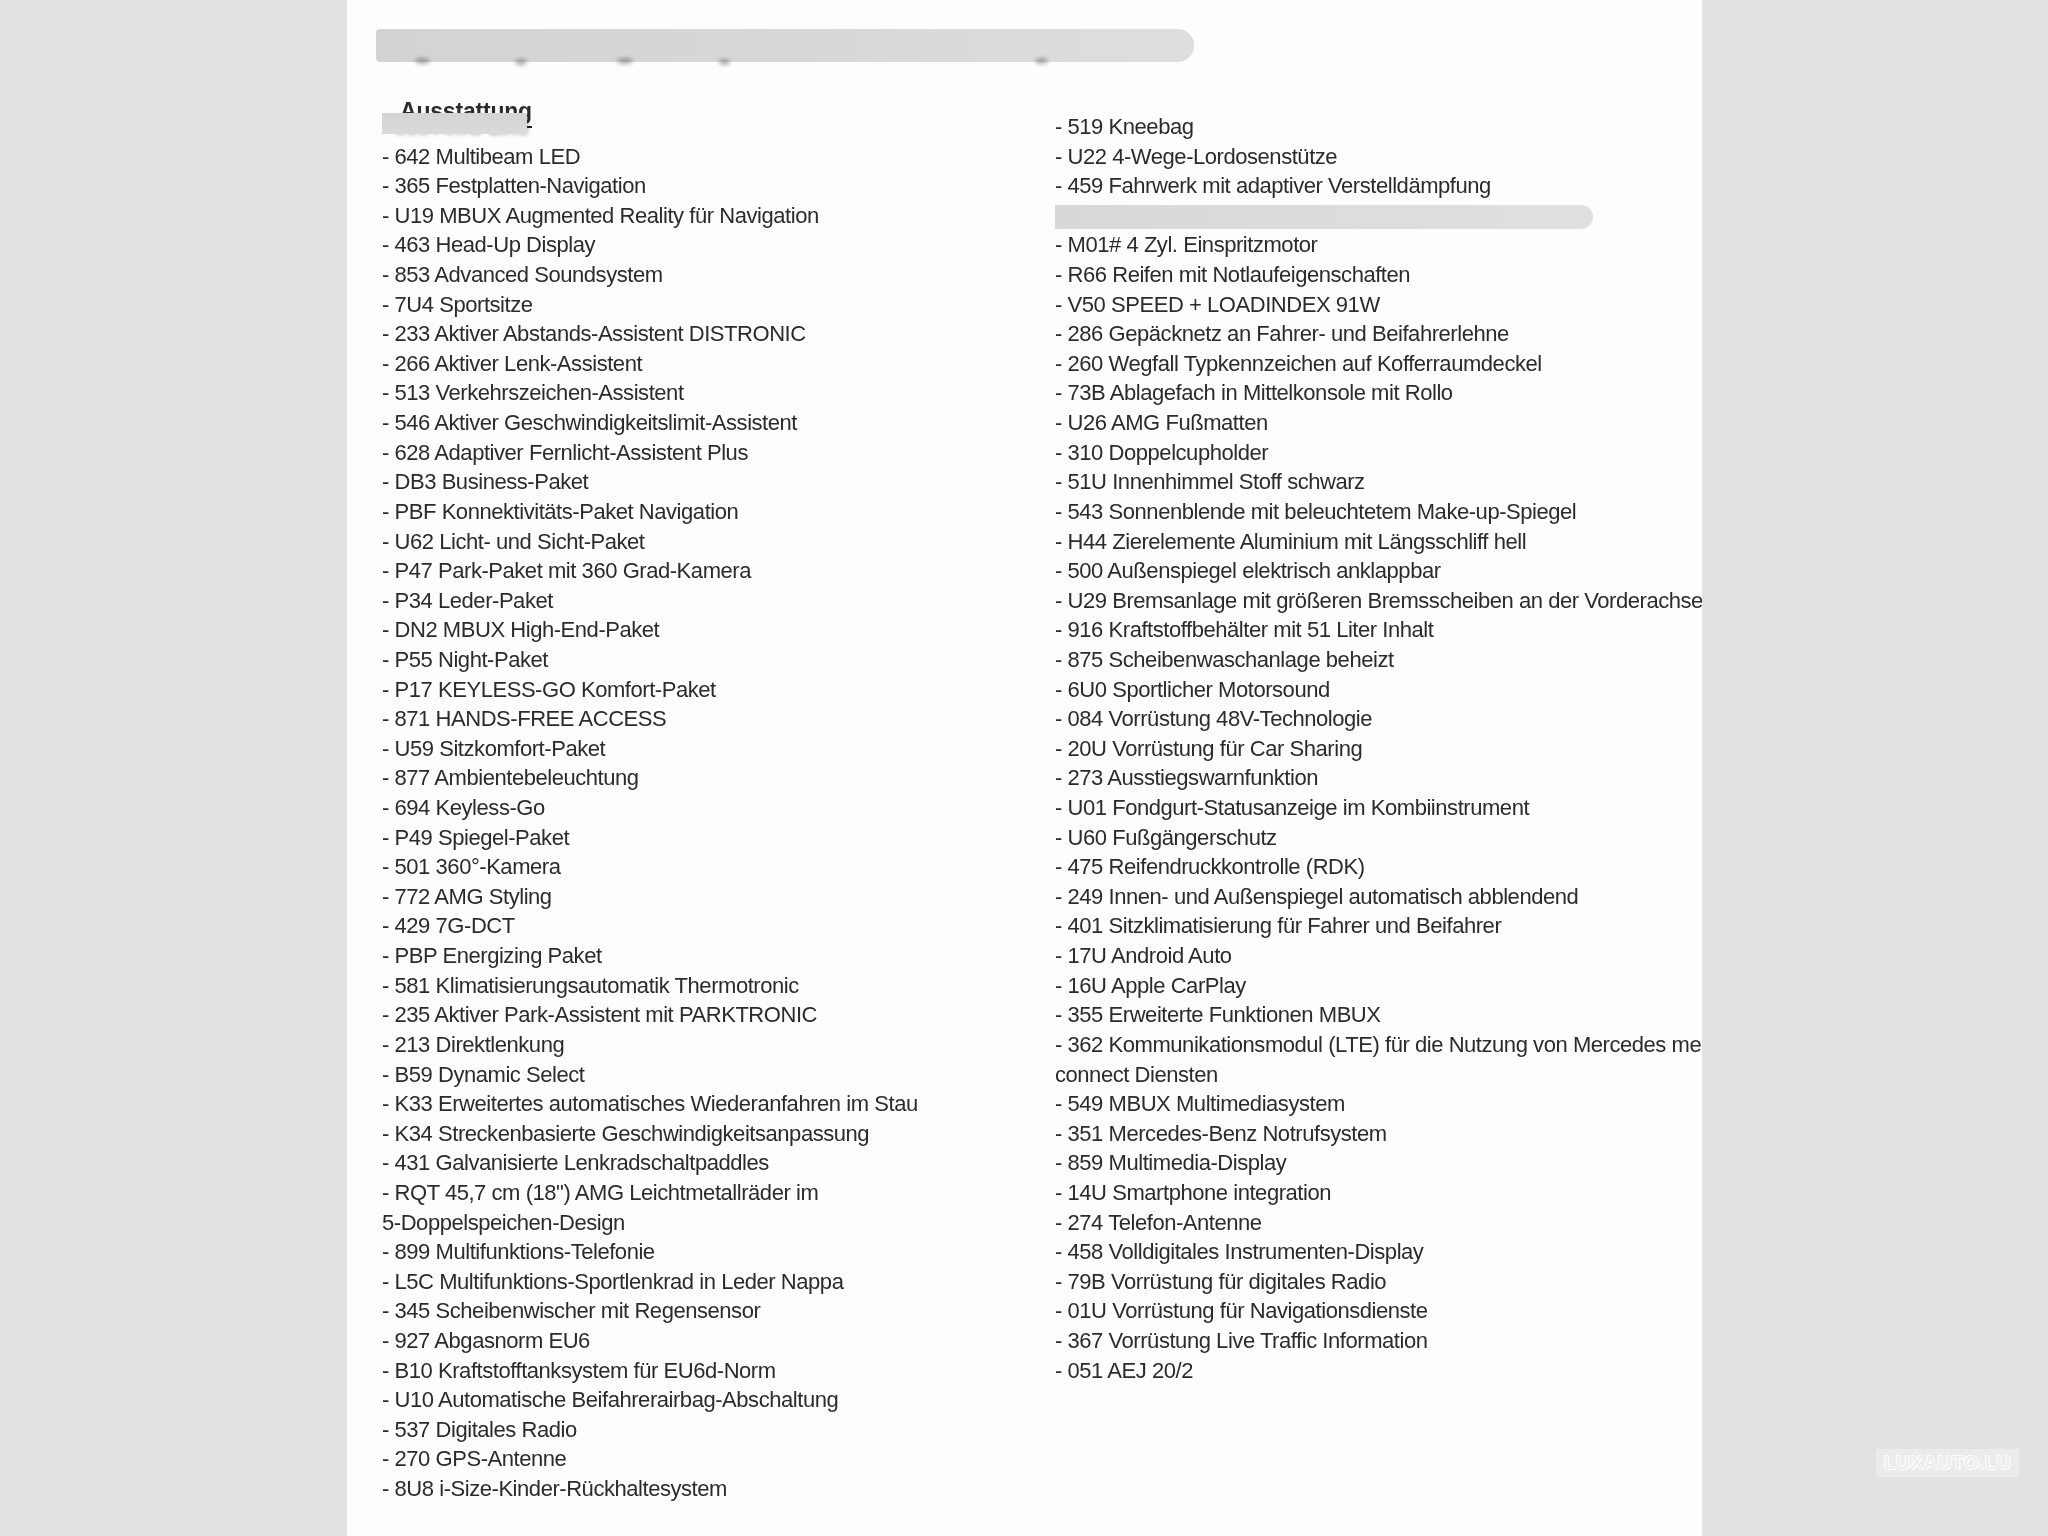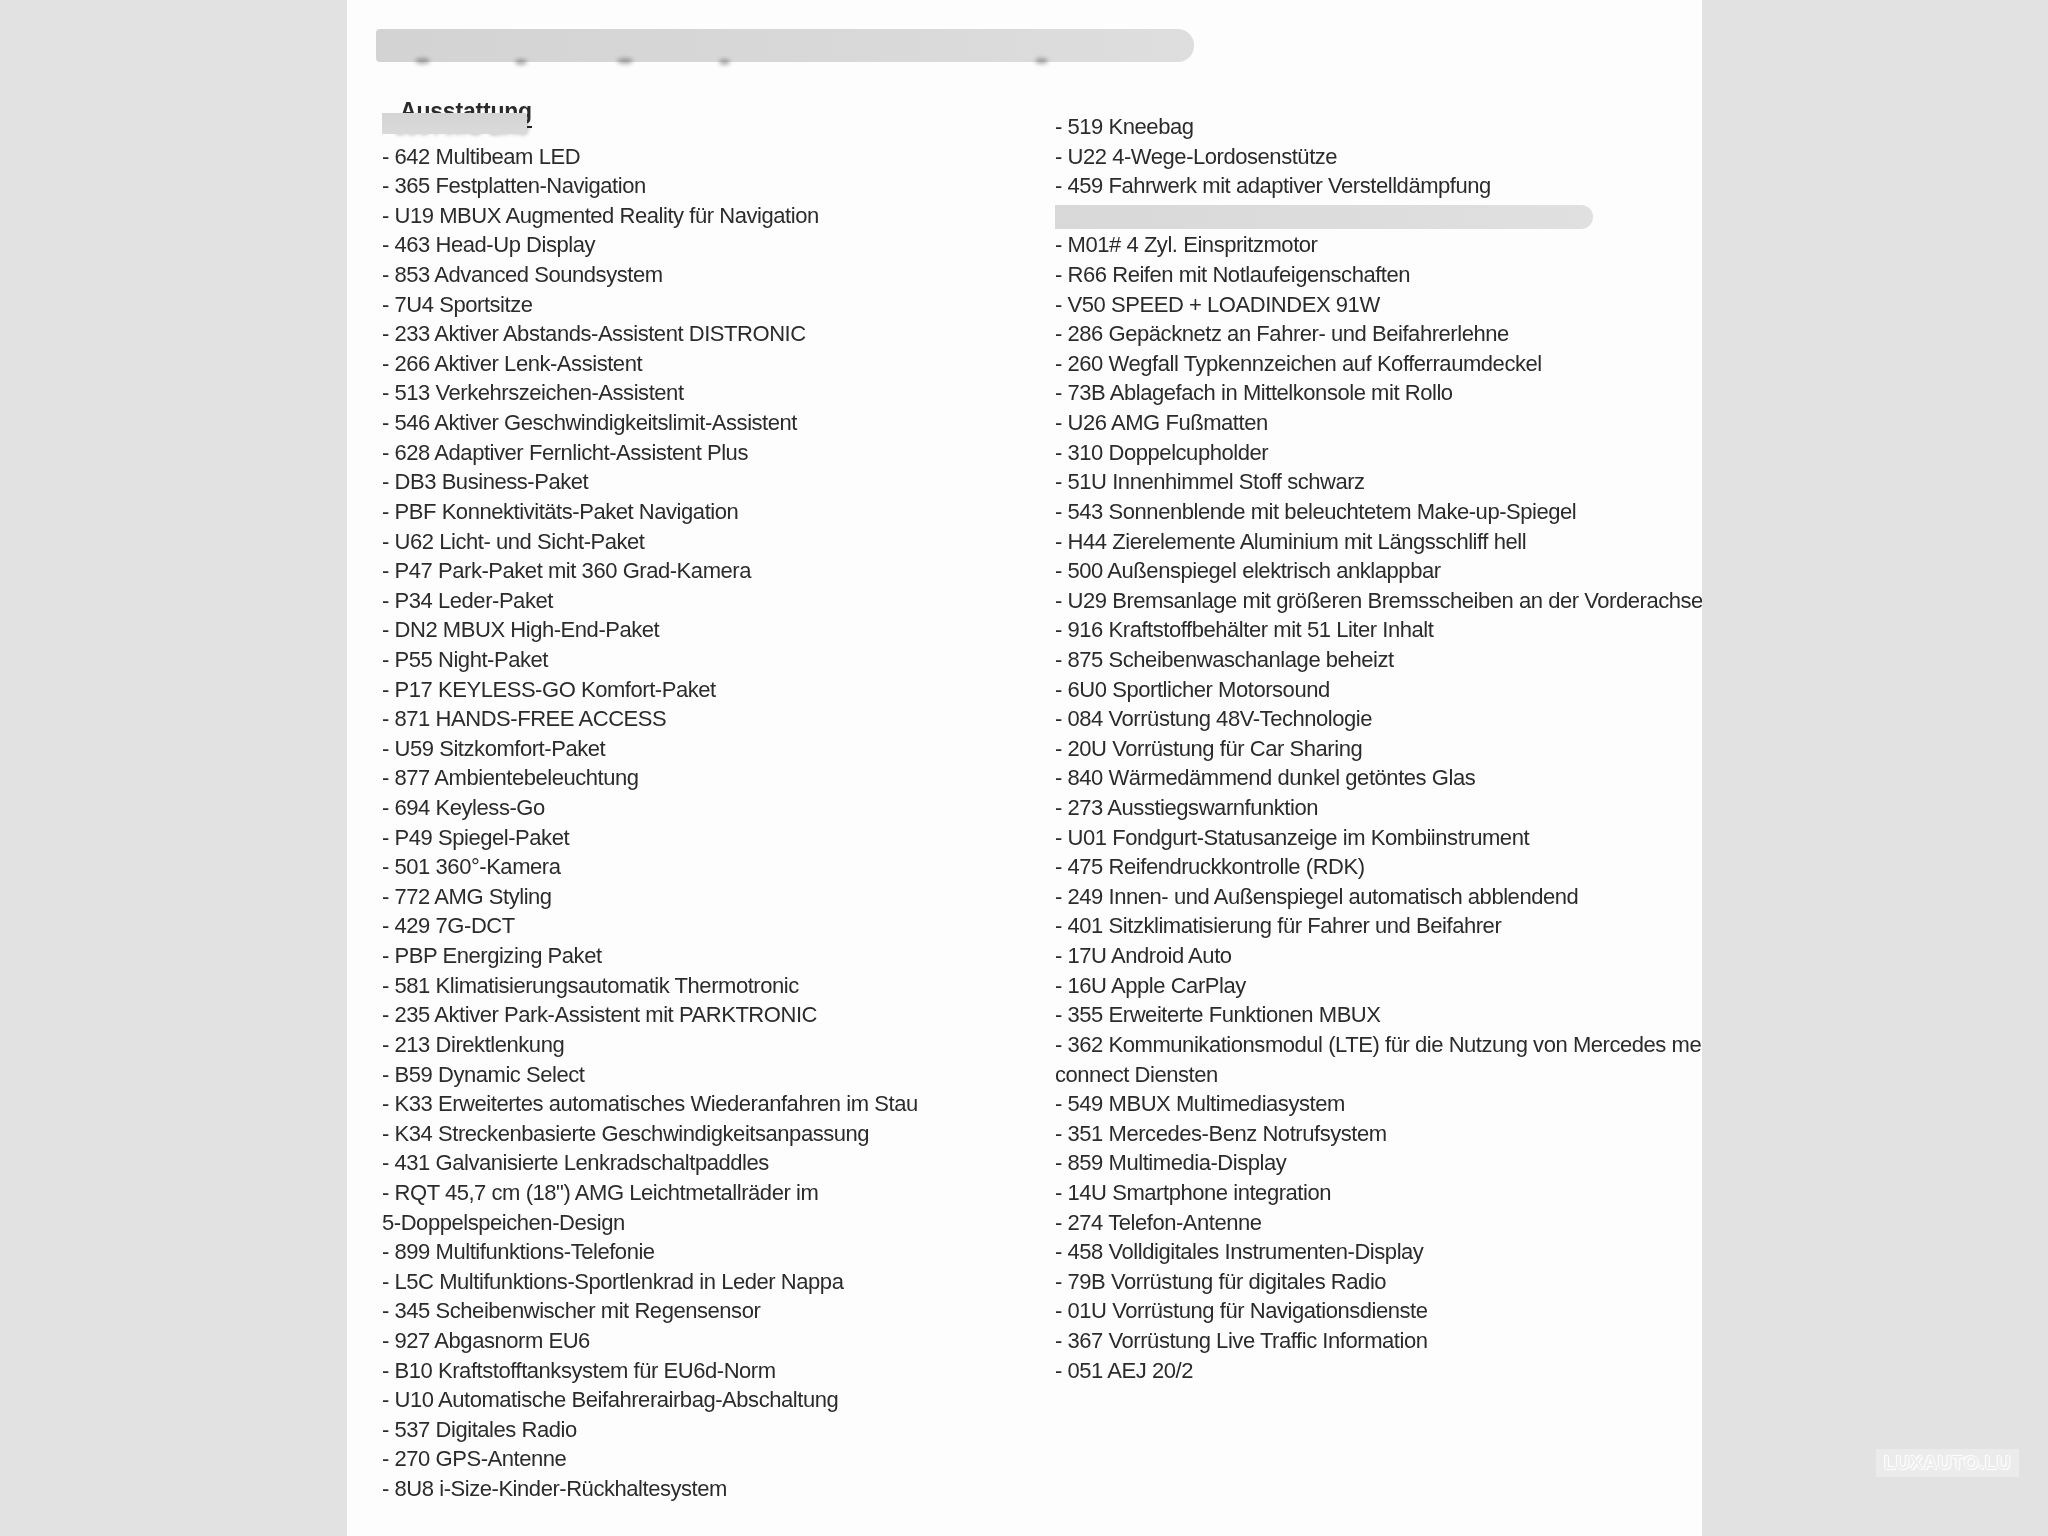--- a/index.html
+++ b/index.html
@@ -154,23 +154,23 @@
       <div class="line item">- 51U Innenhimmel Stoff schwarz</div>
       <div class="line item">- 543 Sonnenblende mit beleuchtetem Make-up-Spiegel</div>
       <div class="line item">- H44 Zierelemente Aluminium mit Längsschliff hell</div>
       <div class="line item">- 500 Außenspiegel elektrisch anklappbar</div>
       <div class="line item">- U29 Bremsanlage mit größeren Bremsscheiben an der Vorderachse</div>
       <div class="line item">- 916 Kraftstoffbehälter mit 51 Liter Inhalt</div>
       <div class="line item">- 875 Scheibenwaschanlage beheizt</div>
       <div class="line item">- 6U0 Sportlicher Motorsound</div>
       <div class="line item">- 084 Vorrüstung 48V-Technologie</div>
       <div class="line item">- 20U Vorrüstung für Car Sharing</div>
-      <div class="line item">- 840 Wärmedämmend dunkel getöntes Glas</div>
       <div class="line item">- 273 Ausstiegswarnfunktion</div>
       <div class="line item">- U01 Fondgurt-Statusanzeige im Kombiinstrument</div>
+      <div class="line item">- U60 Fußgängerschutz</div>
       <div class="line item">- 475 Reifendruckkontrolle (RDK)</div>
       <div class="line item">- 249 Innen- und Außenspiegel automatisch abblendend</div>
       <div class="line item">- 401 Sitzklimatisierung für Fahrer und Beifahrer</div>
       <div class="line item">- 17U Android Auto</div>
       <div class="line item">- 16U Apple CarPlay</div>
       <div class="line item">- 355 Erweiterte Funktionen MBUX</div>
       <div class="line item">- 362 Kommunikationsmodul (LTE) für die Nutzung von Mercedes me</div>
       <div class="line wrap">connect Diensten</div>
       <div class="line item">- 549 MBUX Multimediasystem</div>
       <div class="line item">- 351 Mercedes-Benz Notrufsystem</div>

